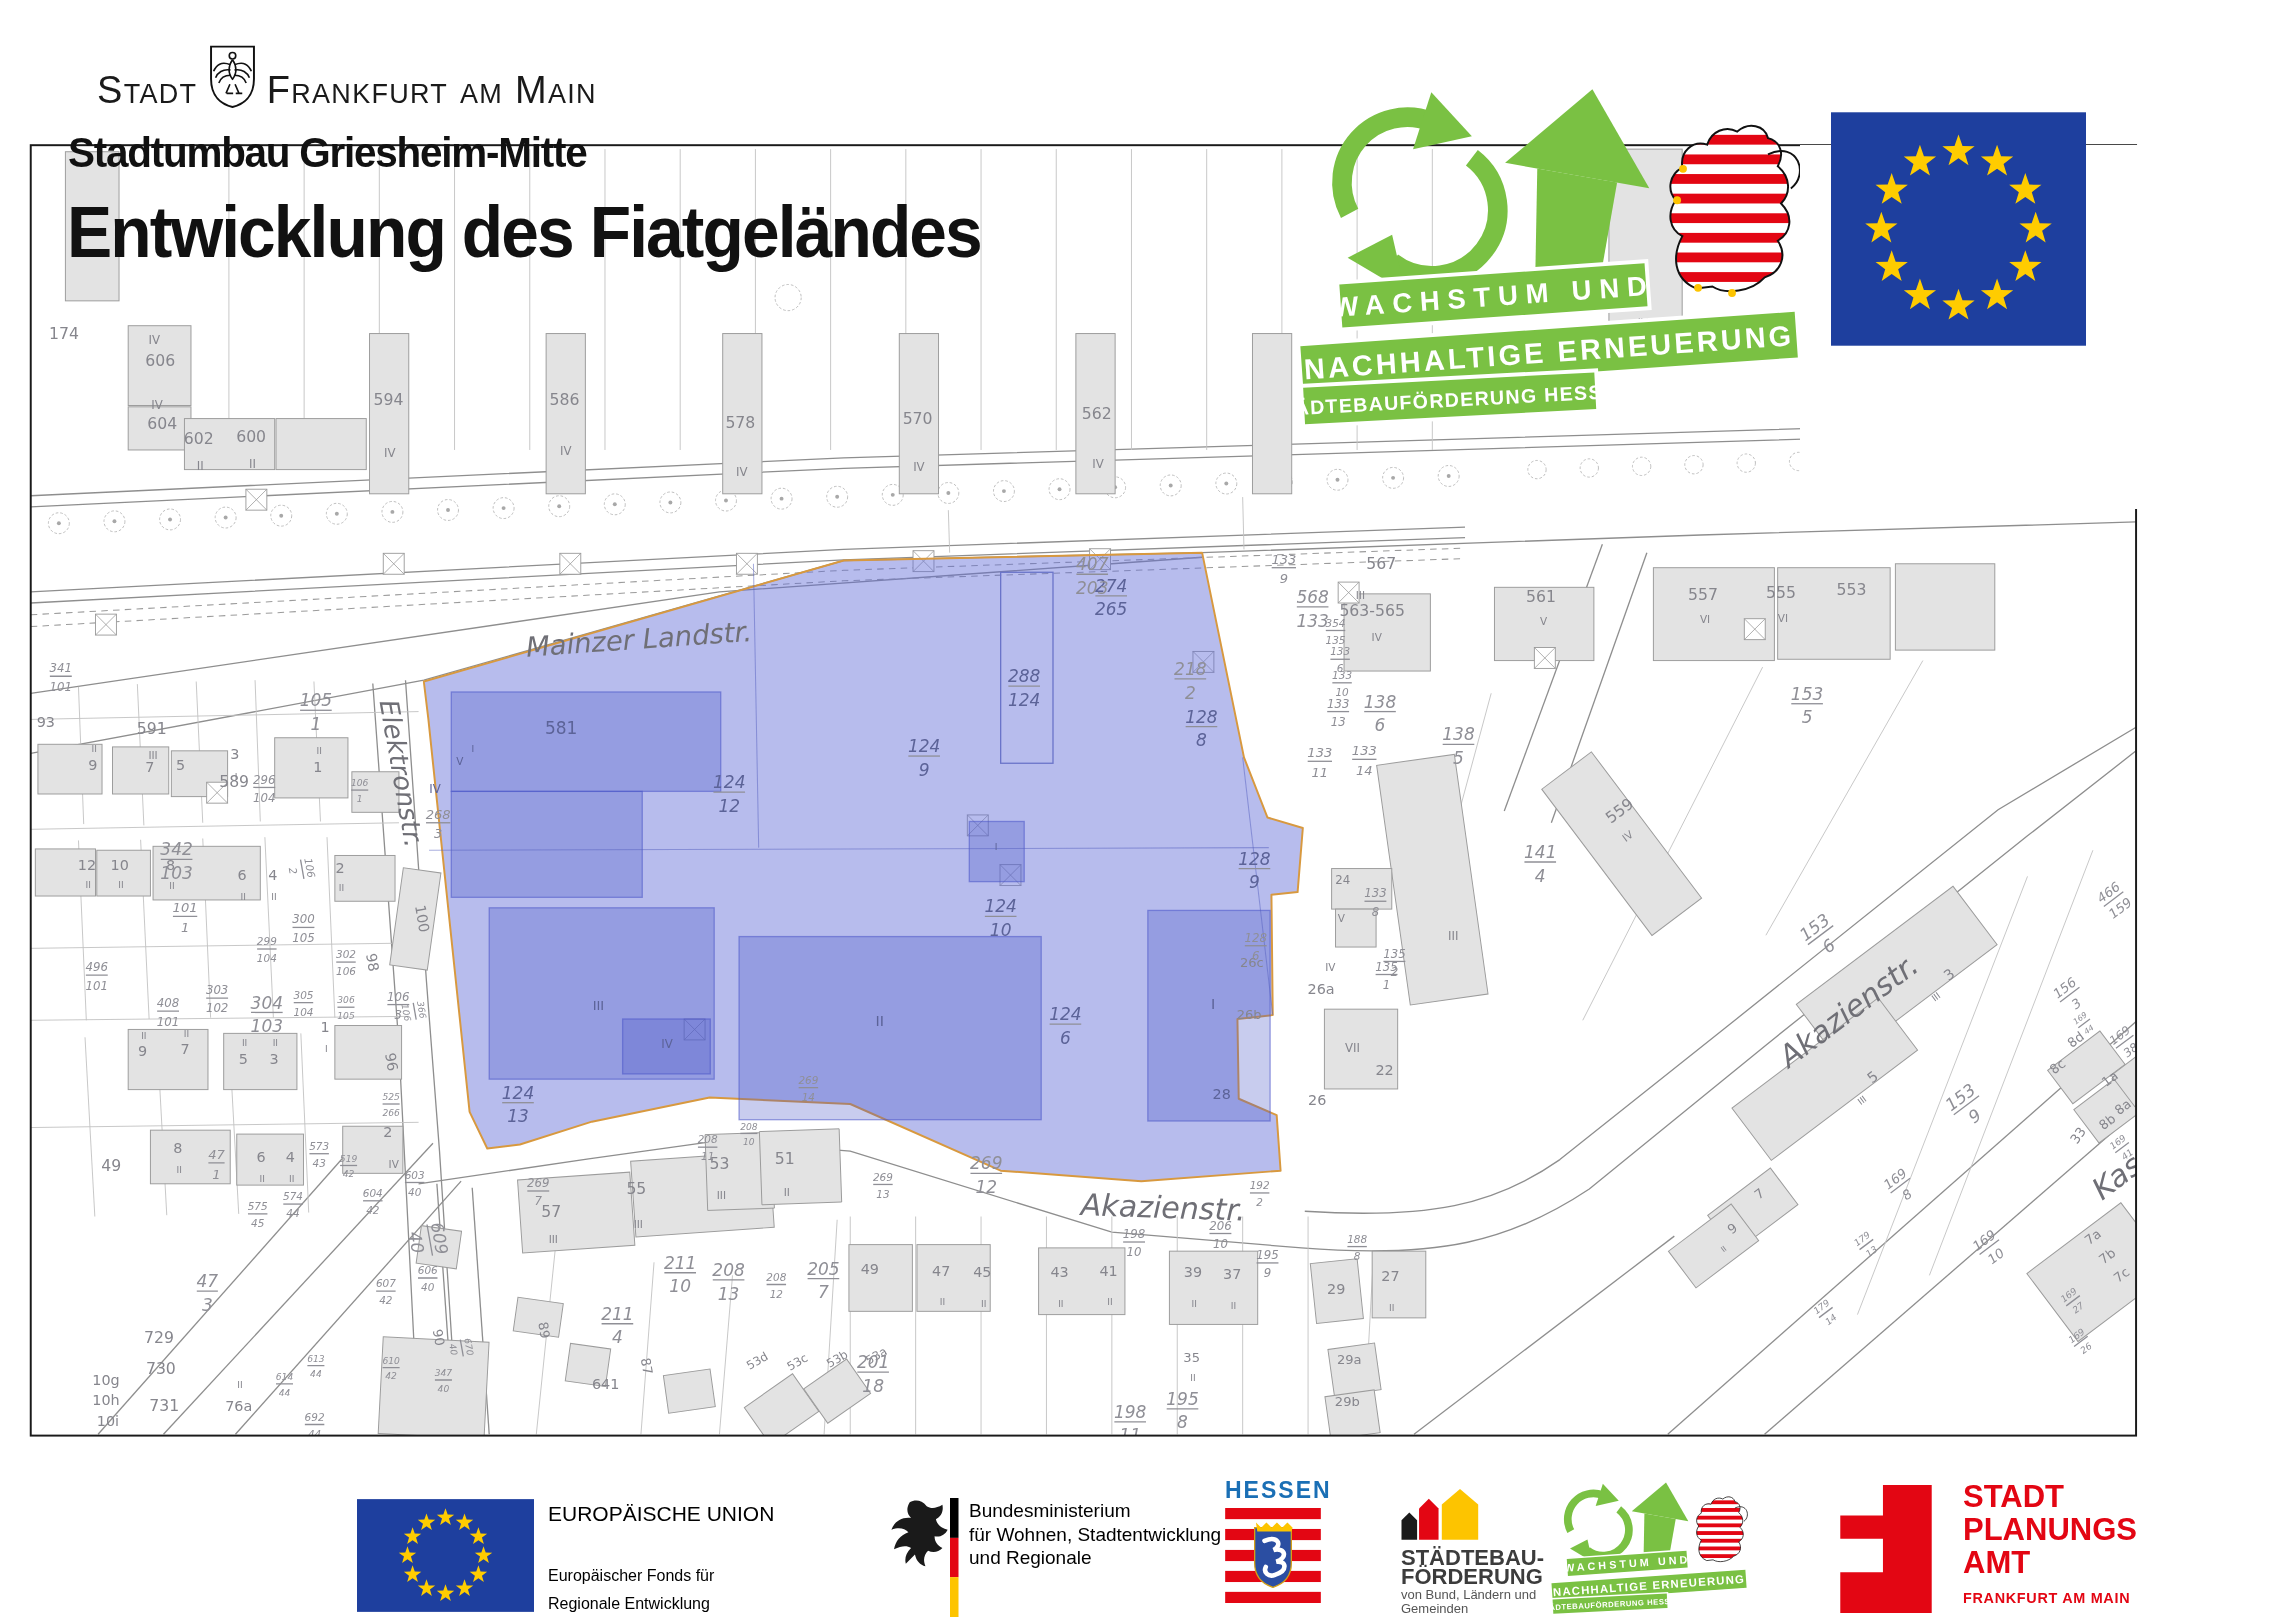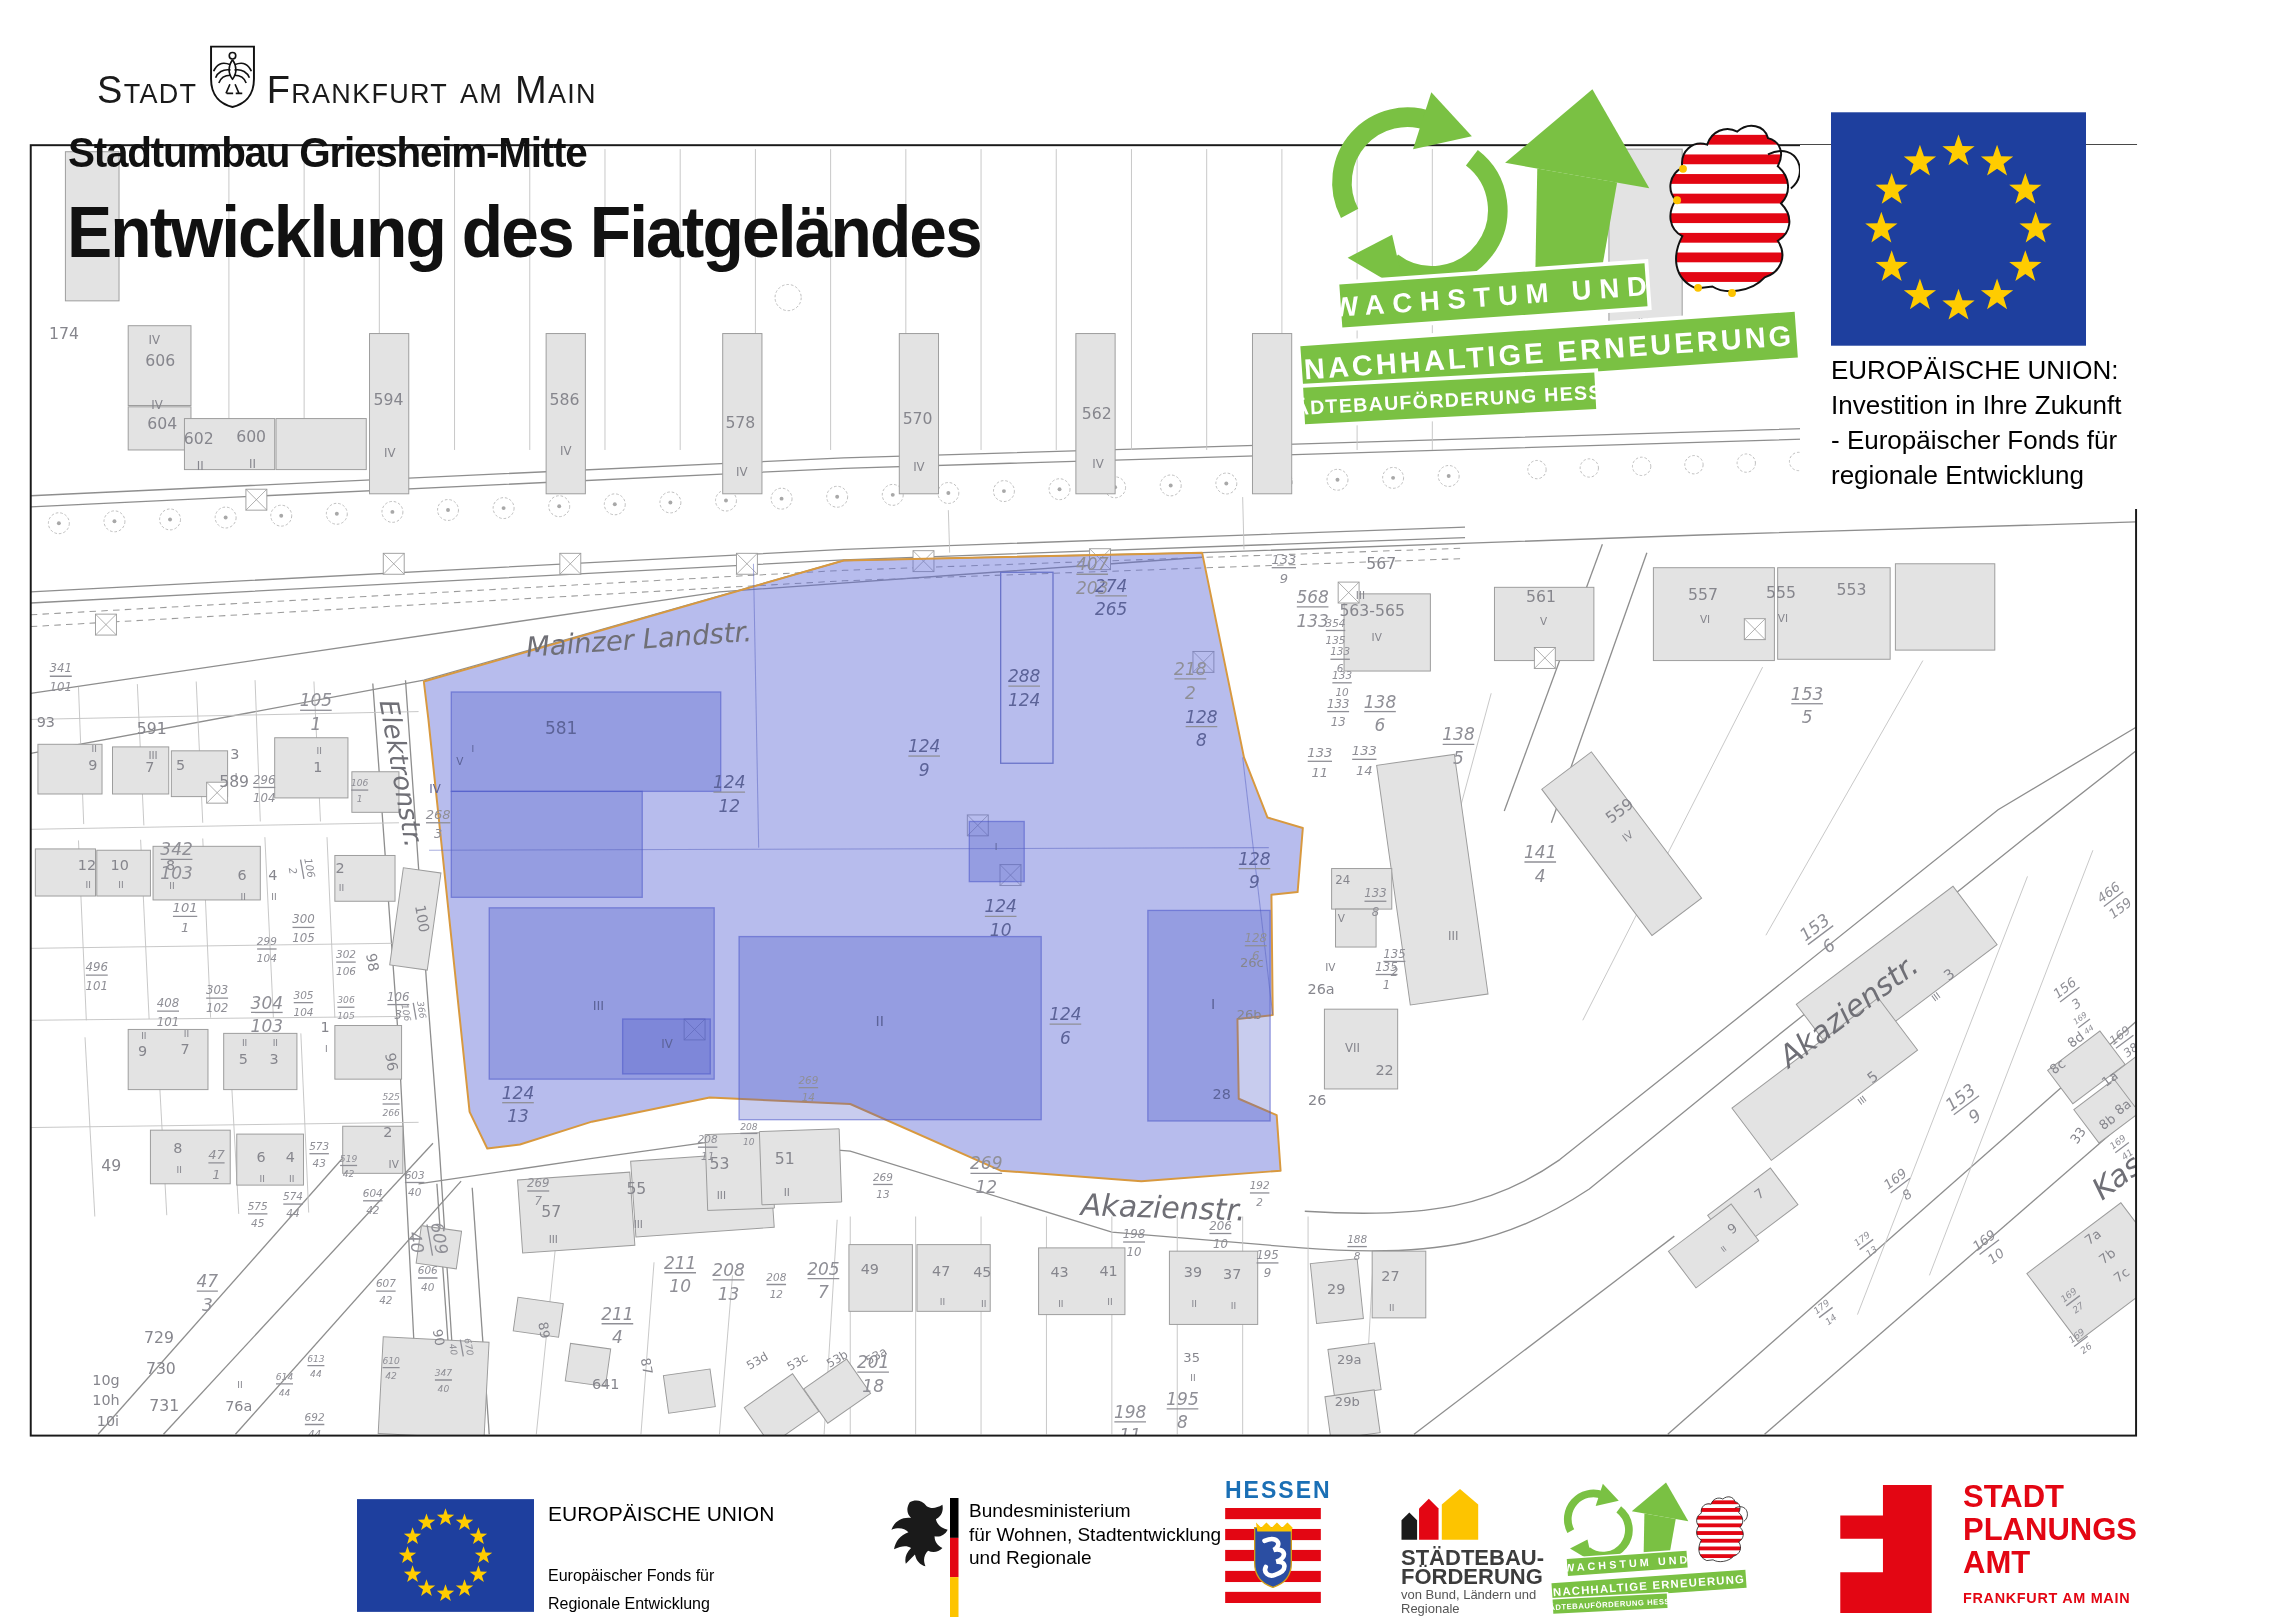--- a/index.html
+++ b/index.html
@@ -1053,26 +1053,20 @@
         <polygon points="297.2,211.0 303.3,228.6 321.9,229.0 307.1,240.2 312.5,258.0 297.2,247.4 281.9,258.0 287.3,240.2 272.5,229.0 291.1,228.6 " fill="#ffcc00"></polygon>
         <polygon points="254.0,254.2 260.1,271.8 278.7,272.2 263.9,283.4 269.3,301.2 254.0,290.6 238.7,301.2 244.1,283.4 229.3,272.2 247.9,271.8 " fill="#ffcc00"></polygon>
         <polygon points="195.0,270.0 201.1,287.6 219.7,288.0 204.9,299.2 210.3,317.0 195.0,306.4 179.7,317.0 185.1,299.2 170.3,288.0 188.9,287.6 " fill="#ffcc00"></polygon>
         <polygon points="136.0,254.2 142.1,271.8 160.7,272.2 145.9,283.4 151.3,301.2 136.0,290.6 120.7,301.2 126.1,283.4 111.3,272.2 129.9,271.8 " fill="#ffcc00"></polygon>
         <polygon points="92.8,211.0 98.9,228.6 117.5,229.0 102.7,240.2 108.1,258.0 92.8,247.4 77.5,258.0 82.9,240.2 68.1,229.0 86.7,228.6 " fill="#ffcc00"></polygon>
         <polygon points="77.0,152.0 83.1,169.6 101.7,170.0 86.9,181.2 92.3,199.0 77.0,188.4 61.7,199.0 67.1,181.2 52.3,170.0 70.9,169.6 " fill="#ffcc00"></polygon>
         <polygon points="92.8,93.0 98.9,110.6 117.5,111.0 102.7,122.2 108.1,140.0 92.8,129.4 77.5,140.0 82.9,122.2 68.1,111.0 86.7,110.6 " fill="#ffcc00"></polygon>
         <polygon points="136.0,49.8 142.1,67.4 160.7,67.8 145.9,79.0 151.3,96.8 136.0,86.2 120.7,96.8 126.1,79.0 111.3,67.8 129.9,67.4 " fill="#ffcc00"></polygon>
       </g>
   </svg>
-  <div class="eutxt">
-    <div>EUROPÄISCHE UNION:</div>
-    <div>Investition in Ihre Zukunft</div>
-    <div>- Europäischer Fonds für</div>
-    <div>regionale Entwicklung</div>
-  </div>
 </div>
 
 <svg class="abs" style="left:357px;top:1499px" width="177" height="113" viewBox="0 0 270 172">
   <rect width="270" height="172" fill="#1e3f9e"></rect>
   <g>
       <polygon points="135.0,14.0 138.3,23.5 148.3,23.7 140.3,29.7 143.2,39.3 135.0,33.6 126.8,39.3 129.7,29.7 121.7,23.7 131.7,23.5 " fill="#ffcc00"></polygon>
       <polygon points="164.0,21.8 167.3,31.2 177.3,31.4 169.3,37.5 172.2,47.1 164.0,41.4 155.8,47.1 158.7,37.5 150.7,31.4 160.7,31.2 " fill="#ffcc00"></polygon>
       <polygon points="185.2,43.0 188.5,52.5 198.5,52.7 190.6,58.7 193.5,68.3 185.2,62.6 177.0,68.3 179.9,58.7 171.9,52.7 181.9,52.5 " fill="#ffcc00"></polygon>
       <polygon points="193.0,72.0 196.3,81.5 206.3,81.7 198.3,87.7 201.2,97.3 193.0,91.6 184.8,97.3 187.7,87.7 179.7,81.7 189.7,81.5 " fill="#ffcc00"></polygon>
       <polygon points="185.2,101.0 188.5,110.5 198.5,110.7 190.6,116.7 193.5,126.3 185.2,120.6 177.0,126.3 179.9,116.7 171.9,110.7 181.9,110.5 " fill="#ffcc00"></polygon>
@@ -1125,21 +1119,21 @@
   <path d="M0,48 l12,-12 12,12 v30 h-24 z" fill="#1a1a1a"></path>
   <path d="M27,30 l15,-15 15,15 v48 h-30 z" fill="#e30613"></path>
   <path d="M62,24 l28,-24 28,24 v54 h-56 z" fill="#fdc400"></path>
 </svg>
 <div id="f-stb-txt" class="abs">
   <div>STÄDTEBAU-</div>
   <div>FÖRDERUNG</div>
 </div>
 <div id="f-stb-sub" class="abs">
   <div>von Bund, Ländern und</div>
-  <div>Regionale</div>
+  <div>Gemeinden</div>
 </div>
 
 <svg id="wne-bot" class="abs" viewBox="0 0 780 540">
   <g fill="none" stroke="#7ac143" stroke-width="30">
     <path d="M85,210 A100,100 0 0 1 210,70"></path>
       <path d="M272,125 A100,100 0 0 1 150,285"></path>
   </g>
   <g fill="#7ac143">
     <polygon points="210,25 272,92 182,112"></polygon>
       <polygon points="150,243 170,330 82,278"></polygon>

